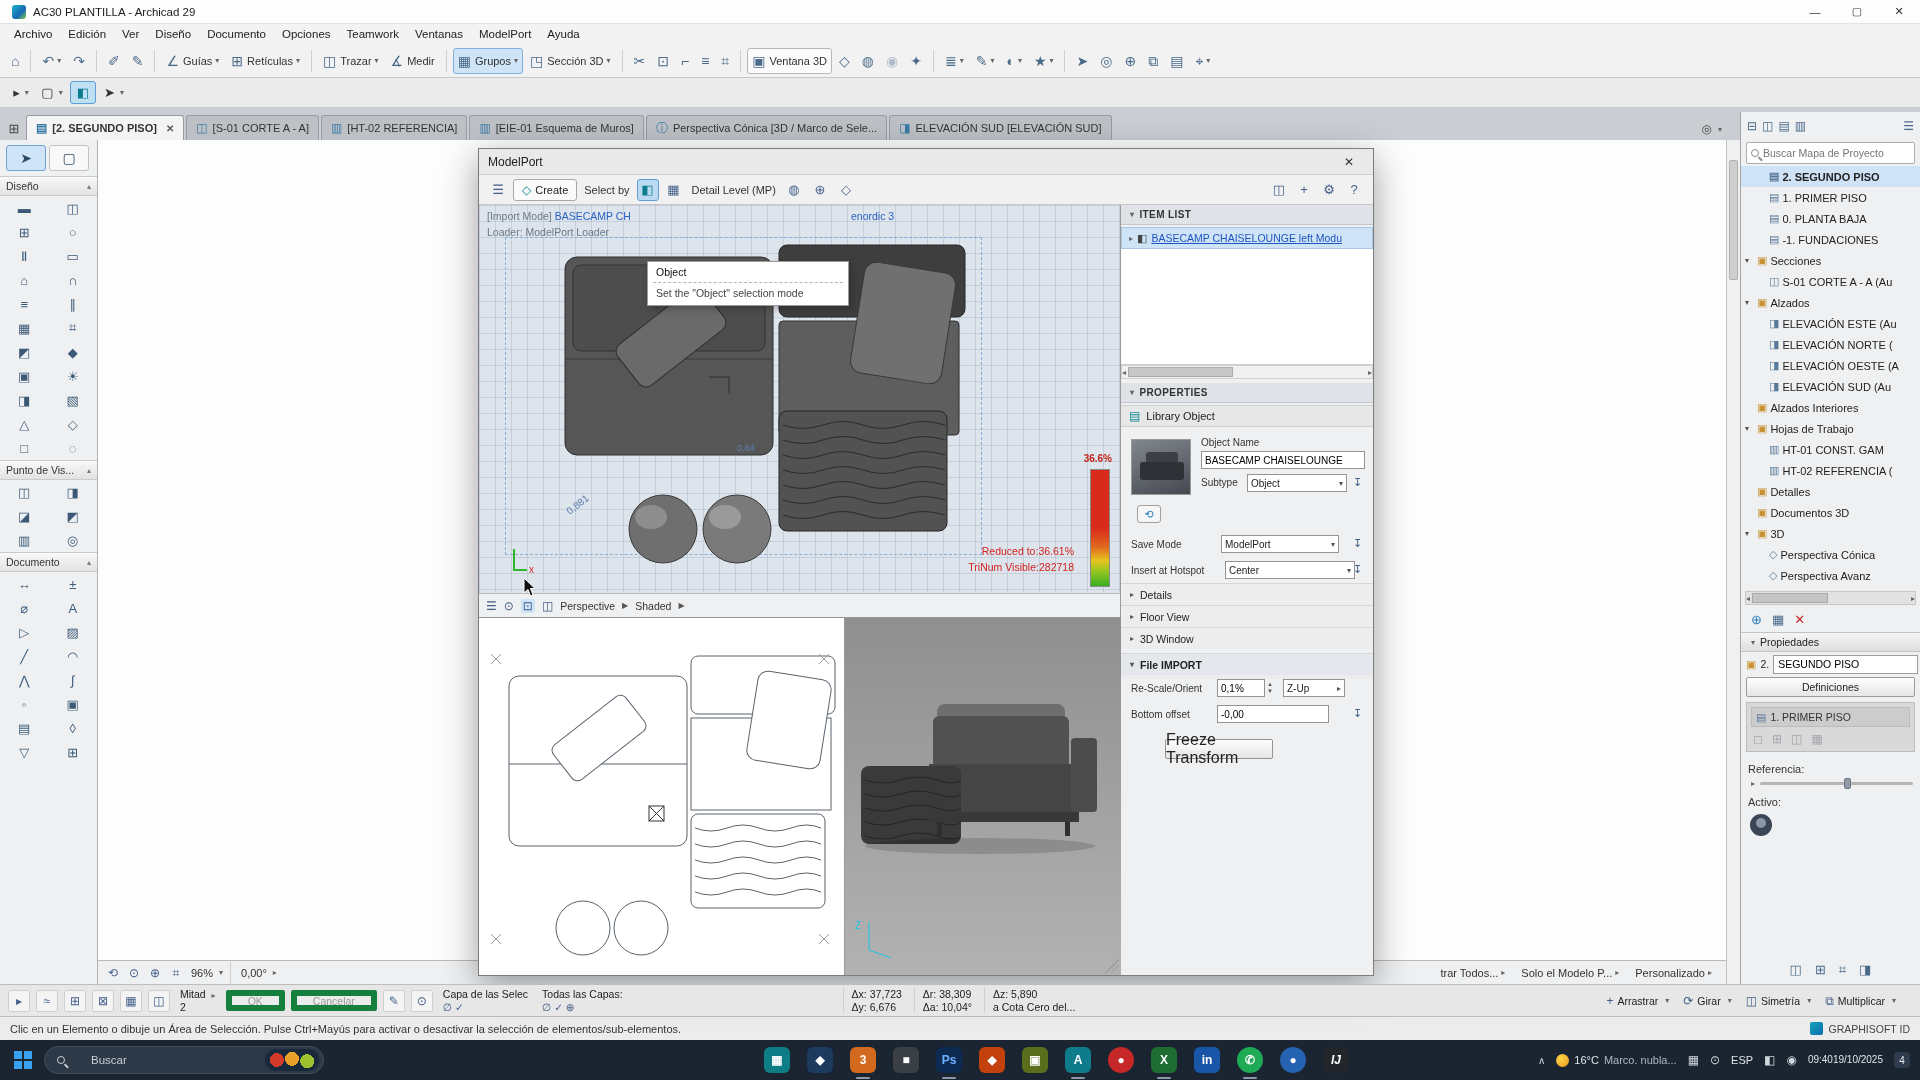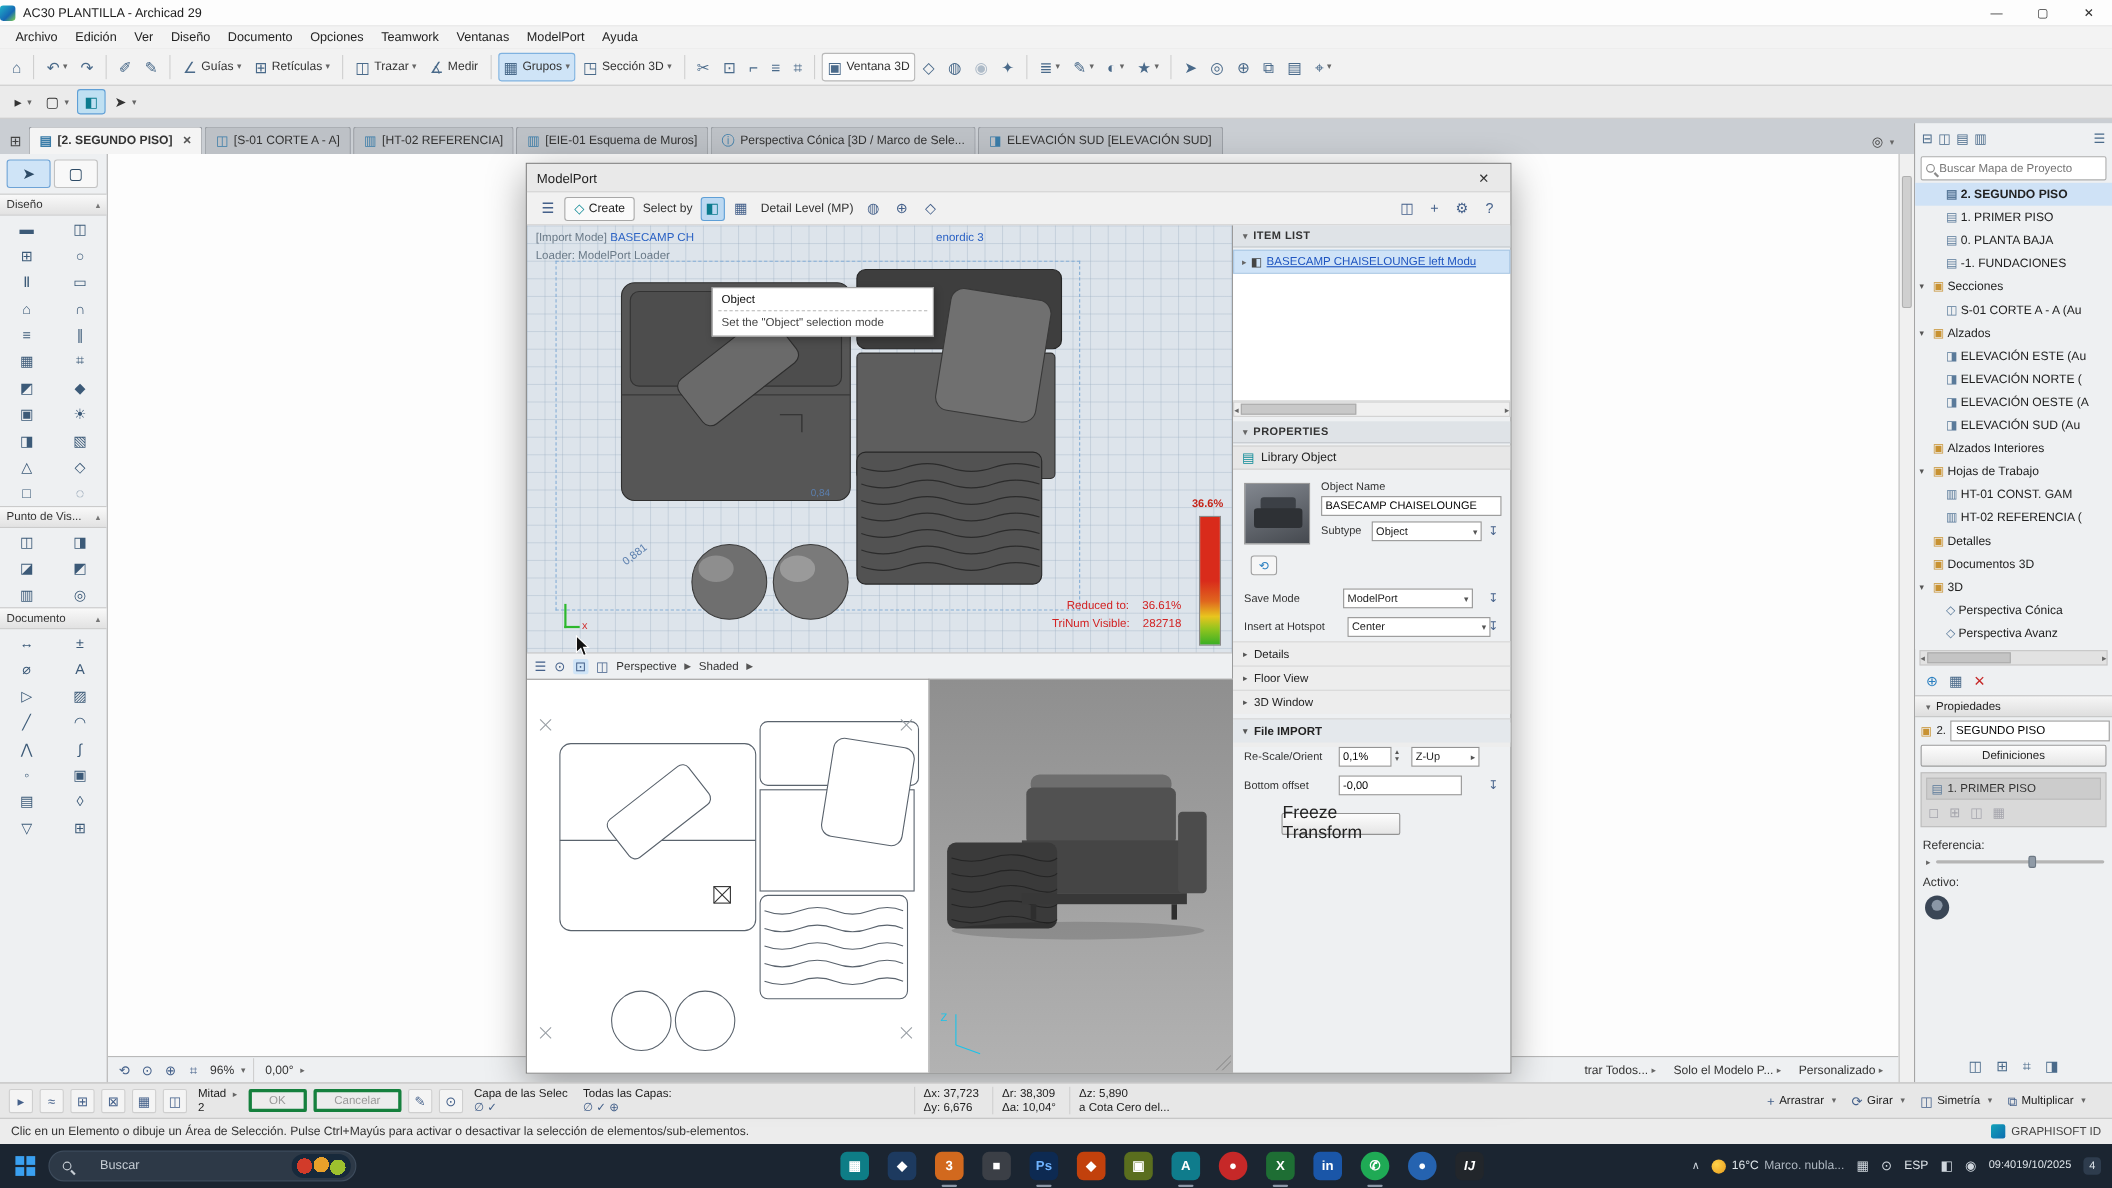--- a/index.html
+++ b/index.html
@@ -1,21 +1,21 @@
 <!DOCTYPE html>
 <html><head>
 <meta charset="utf-8">
 <style>
   *{box-sizing:border-box;margin:0;padding:0}
   html,body{width:1920px;height:1080px;overflow:hidden}
   body{font-family:"Liberation Sans",sans-serif;font-size:12px;color:#222;background:#dcdcdc;position:relative}
   .abs{position:absolute;left:0;right:0}
 
   
-  #titlebar{top:0;height:24px;background:#fdfdfd;border-bottom:1px solid #e3e3e3;display:flex;align-items:center;padding-left:0;gap:7px}
+  #titlebar{top:0;height:24px;background:#fdfdfd;border-bottom:1px solid #e3e3e3;display:flex;align-items:center;padding-left:12px;gap:7px}
   .app-logo{width:14px;height:14px;border-radius:3px;background:linear-gradient(135deg,#20b2c8 0%,#1668b4 60%,#7fd14a 100%)}
   #titlebar .title{font-size:11.5px;color:#1c1c1c}
   .win-btns{margin-left:auto;display:flex;height:24px}
   .win-btn{width:42px;display:flex;align-items:center;justify-content:center;font-size:11px;color:#333}
 
   #menubar{top:24px;height:20px;background:#f3f3f3;display:flex;align-items:center;padding-left:6px}
   .menu-item{padding:0 8px;font-size:11.5px;color:#222;height:100%;display:flex;align-items:center}
 
   
   #toolbar{top:44px;height:34px;background:#f2f2f2;border-bottom:1px solid #c6c6c6;display:flex;align-items:center;padding:0 6px;gap:2px;overflow:hidden}
@@ -107,21 +107,21 @@
   .mp-body{position:relative;height:770px}
   .mp-preview{position:absolute;left:0;top:0;width:642px;height:412px;border-right:1px solid #9a9a9a}
   .mp-grid{position:relative;width:100%;height:388px;overflow:hidden;background-color:#dde4eb;background-image:linear-gradient(rgba(150,170,190,.35) 1px,transparent 1px),linear-gradient(90deg,rgba(150,170,190,.35) 1px,transparent 1px);background-size:16px 16px}
   .mp-import{position:absolute;left:8px;top:5px;font-size:10.5px;white-space:nowrap}
   .mp-import .dim{color:#6a7a88}
   .mp-import .lnk{color:#2b62c4}
   .mp-bounds{position:absolute;left:26px;top:32px;right:138px;bottom:38px;border:1px dashed #85aed6}
   .mp-gauge-label{position:absolute;right:8px;top:248px;color:#c42318;font-size:10px;font-weight:bold}
   .mp-gauge{position:absolute;right:10px;top:264px;bottom:6px;width:20px;border:1px solid #8a8a8a;background:linear-gradient(180deg,#d92b1b 0%,#d92b1b 50%,#e0661e 66%,#e8c51e 78%,#8fc41e 88%,#3aaf25 100%)}
   .mp-stats{position:absolute;right:46px;top:340px;font-size:10.5px;color:#d22222;text-align:right}
-  .mp-stats .row{display:flex;gap:12px;justify-content:flex-end;margin-bottom:4px}
+  .mp-stats .row{display:flex;justify-content:flex-end;margin-bottom:4px}
   .mp-axis{position:absolute;left:30px;bottom:20px;width:30px;height:26px}
   .mp-axis .ay{position:absolute;left:4px;bottom:2px;width:2px;height:22px;background:#2db82d}
   .mp-axis .axh{position:absolute;left:4px;bottom:2px;width:14px;height:2px;background:#2db82d}
   .mp-axis .axl{position:absolute;left:20px;bottom:-2px;color:#d03030;font-size:10px}
   .dim-a{position:absolute;left:86px;top:294px;transform:rotate(-38deg);color:#5b7fae;font-size:10px}
   .dim-b{position:absolute;left:258px;top:238px;color:#5b7fae;font-size:9px}
   .mp-viewbar{height:24px;background:#eef0f2;border-top:1px solid #b9b9b9;display:flex;align-items:center;gap:7px;padding:0 7px;font-size:10.5px;color:#333}
   .vb-ic{font-size:12px;color:#44608a}
   .vb-caret{font-size:8px;color:#555}
   .mp-cursor{position:absolute;left:44px;top:372px;z-index:9}
@@ -154,21 +154,21 @@
   .tt-title{padding:4px 8px;color:#111}
   .tt-sep{border-top:1px dashed #b5b5b5;margin:0 5px}
   .tt-desc{padding:4px 8px 6px;color:#444}
   .mp-grip{position:absolute;right:2px;bottom:2px;width:14px;height:14px;background:
     linear-gradient(135deg,transparent 50%,#9a9a9a 50%,#9a9a9a 55%,transparent 55%,transparent 70%,#9a9a9a 70%,#9a9a9a 75%,transparent 75%)}
 
   
   #editbar{top:984px;height:32px;background:#e7e7e7;border-top:1px solid #bdbdbd;display:flex;align-items:center;gap:6px;padding:0 8px;font-size:10.5px;z-index:6;position:absolute;left:0;right:0}
   .eb-ic{width:22px;height:22px;display:flex;align-items:center;justify-content:center;color:#44608a;font-size:12px;border:1px solid #cfcfcf;background:#f4f4f4;border-radius:2px}
   .eb-cell{display:flex;flex-direction:column;justify-content:center;line-height:1.15;padding:0 4px;white-space:nowrap}
-  .eb-btn{height:21px;padding:0 16px;border:3px solid #15803d;background:#ececec;color:#9a9a9a;border-radius:2px;display:flex;align-items:center}
+  .eb-btn{height:21px;padding:0 16px;border:6px solid #15803d;background:#ececec;color:#9a9a9a;border-radius:2px;display:flex;align-items:center}
   .eb-coords{display:flex;gap:4px;margin-left:210px}
   .coord-cell{border-left:1px solid #cfcfcf;padding:0 8px;display:flex;flex-direction:column;justify-content:center;line-height:1.2;white-space:nowrap}
   .eb-actions{margin-left:auto;display:flex;gap:14px;margin-right:16px}
   .eb-act{display:flex;align-items:center;gap:4px;white-space:nowrap}
   .eb-act .ic{color:#44608a;font-size:12px}
 
   #hintbar{top:1016px;height:24px;background:#ececec;border-top:1px solid #bdbdbd;display:flex;align-items:center;padding:0 10px;font-size:11px;color:#333;position:absolute;left:0;right:0}
   .hint-right{margin-left:auto;display:flex;align-items:center;gap:6px;font-size:10.5px;color:#444}
   .gs-logo{width:13px;height:13px;background:linear-gradient(135deg,#13a3b8,#0d6db0);border-radius:2px}
 

